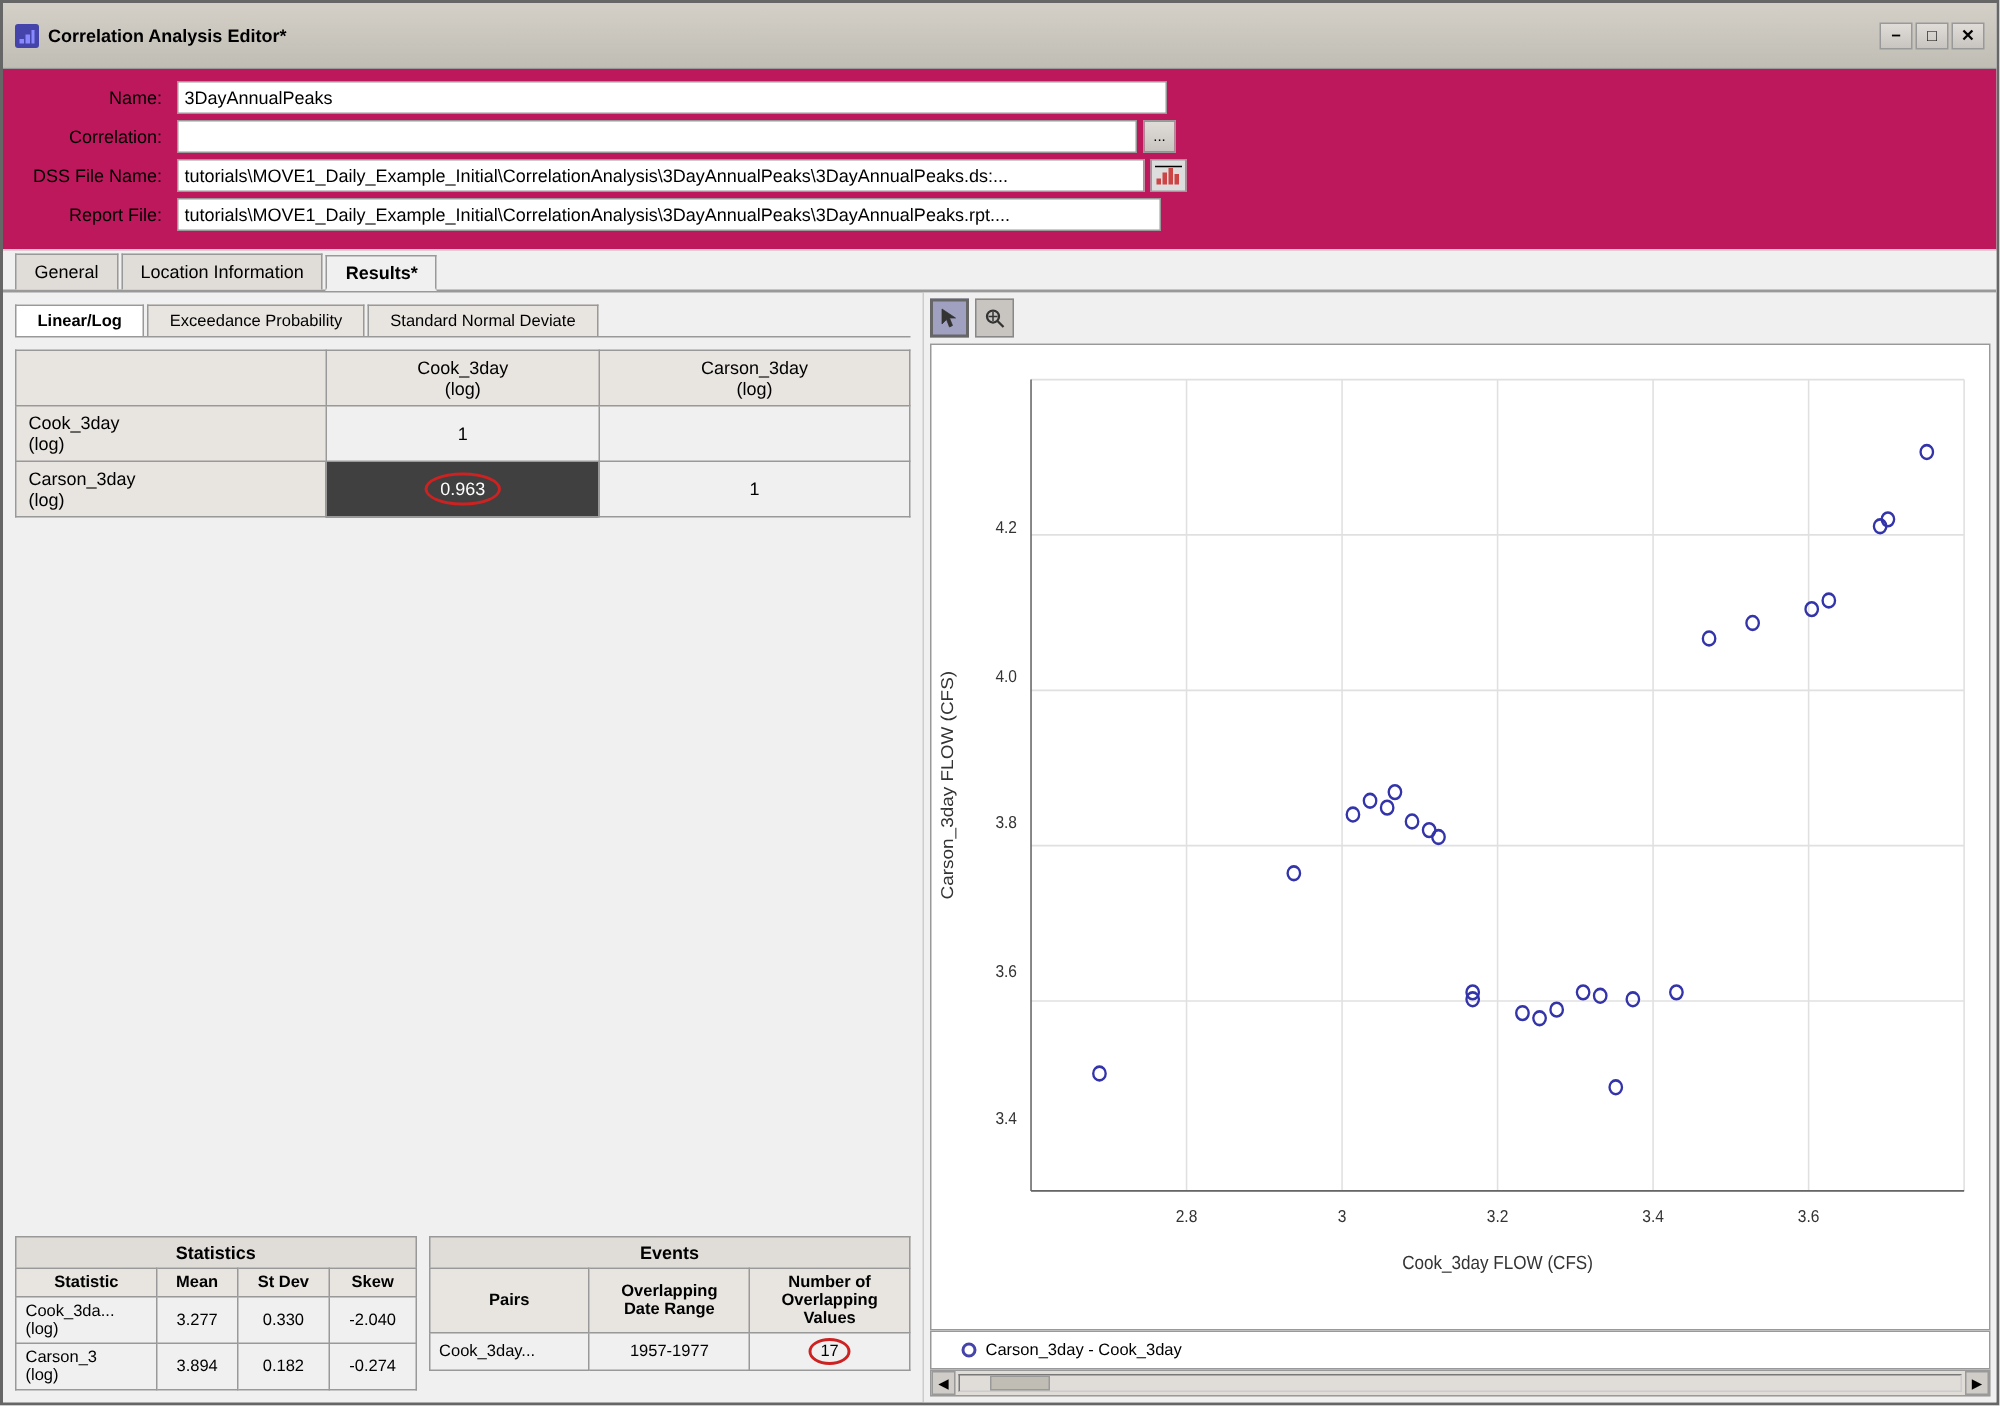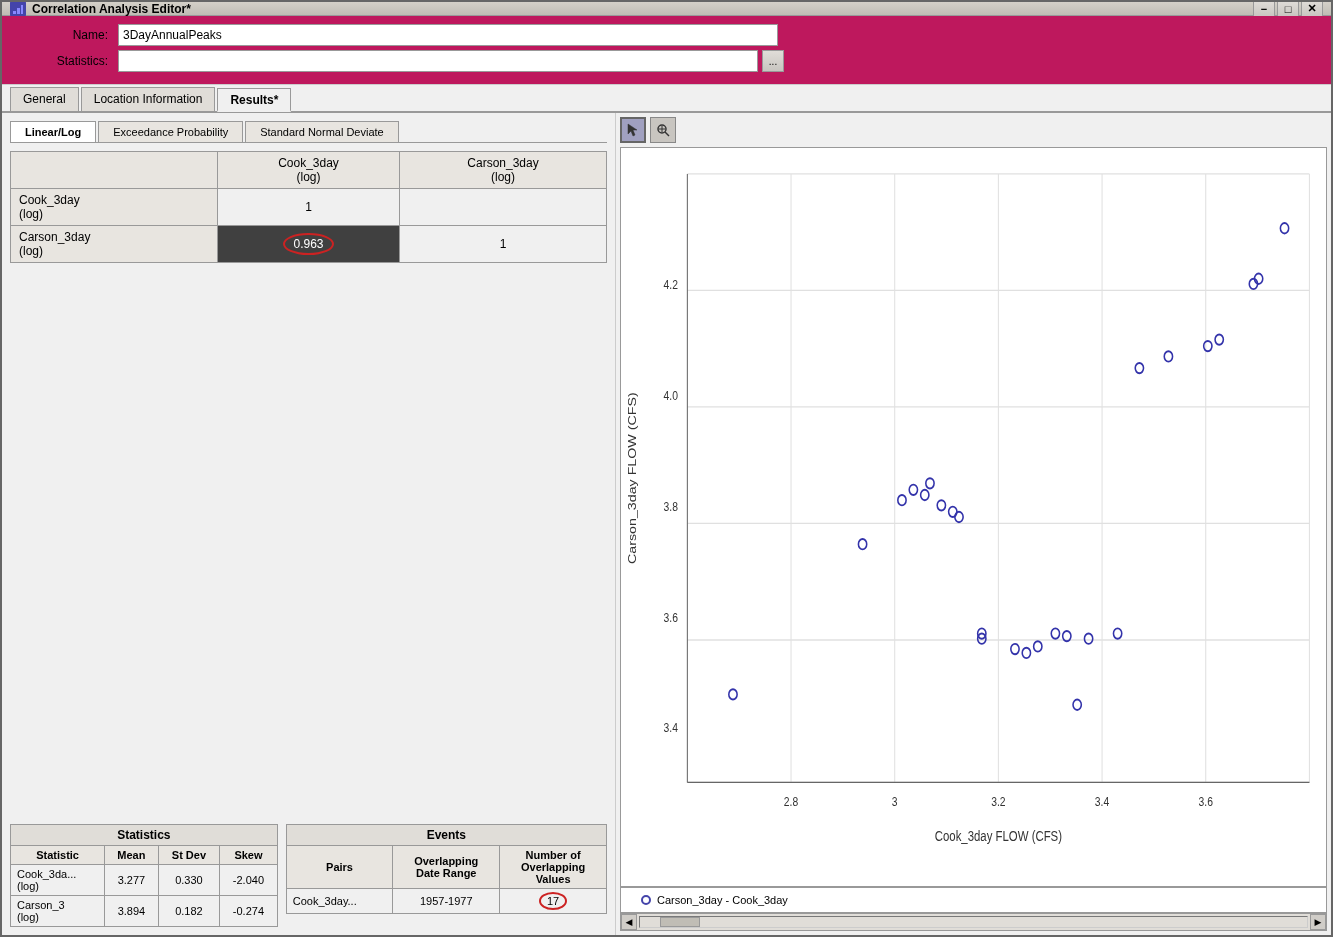--- a/index.html
+++ b/index.html
@@ -11,21 +11,21 @@
       border: 2px solid #666;
       display: flex; flex-direction: column;
       overflow: hidden;
     }
     
     .title-bar {
       background: linear-gradient(to bottom, #d4d0c8, #c0bdb5);
       padding: 4px 8px;
       display: flex; align-items: center; justify-content: space-between;
       border-bottom: 1px solid #999;
-      height: 14px;
+      height: 44px;
     }
     .title-bar-left { display: flex; align-items: center; gap: 6px; }
     .title-bar-icon { width: 16px; height: 16px; background: #4444aa; border-radius: 2px; display: flex; align-items: center; justify-content: center; }
     .title-bar-title { font-size: 12px; font-weight: bold; color: #000; }
     .title-bar-buttons { display: flex; gap: 2px; }
     .tb-btn { 
       width: 22px; height: 18px; 
       background: linear-gradient(to bottom, #e0ddd8, #c8c5c0);
       border: 1px solid #999; 
       cursor: pointer; 
@@ -270,23 +270,40 @@
       <button class="tb-btn">✕</button>
     </div>
   </div>
 
   <div class="form-area">
     <div class="form-row">
       <span class="form-label">Name:</span>
       <input class="form-input form-input-name" type="text" value="3DayAnnualPeaks" style="">
     </div>
     <div class="form-row">
-      <span class="form-label">Statistics:</span>
+      <span class="form-label">Correlation:</span>
       <input class="form-input form-input-desc" type="text" value="" style="">
       <button class="browse-btn">...</button>
+    </div>
+    <div class="form-row">
+      <span class="form-label">DSS File Name:</span>
+      <input class="form-input form-input-dss" type="text" value="tutorials\MOVE1_Daily_Example_Initial\CorrelationAnalysis\3DayAnnualPeaks\3DayAnnualPeaks.ds:..." style="">
+      <div class="dss-icon-btn">
+        <svg width="18" height="14" viewBox="0 0 18 14">
+          <rect x="1" y="9" width="3" height="4" fill="#cc4444"></rect>
+          <rect x="5" y="5" width="3" height="8" fill="#cc4444"></rect>
+          <rect x="9" y="2" width="3" height="11" fill="#cc4444"></rect>
+          <rect x="13" y="6" width="3" height="7" fill="#cc4444"></rect>
+          <line x1="0" y1="1" x2="18" y2="1" stroke="#000" stroke-width="1"></line>
+        </svg>
+      </div>
+    </div>
+    <div class="form-row">
+      <span class="form-label">Report File:</span>
+      <input class="form-input form-input-report" type="text" value="tutorials\MOVE1_Daily_Example_Initial\CorrelationAnalysis\3DayAnnualPeaks\3DayAnnualPeaks.rpt...." style="">
     </div>
   </div>
 
   <div class="tabs-container">
     <div class="tab">
       <span>General</span>
     </div>
     <div class="tab">
       <span>Location Information</span>
     </div>

